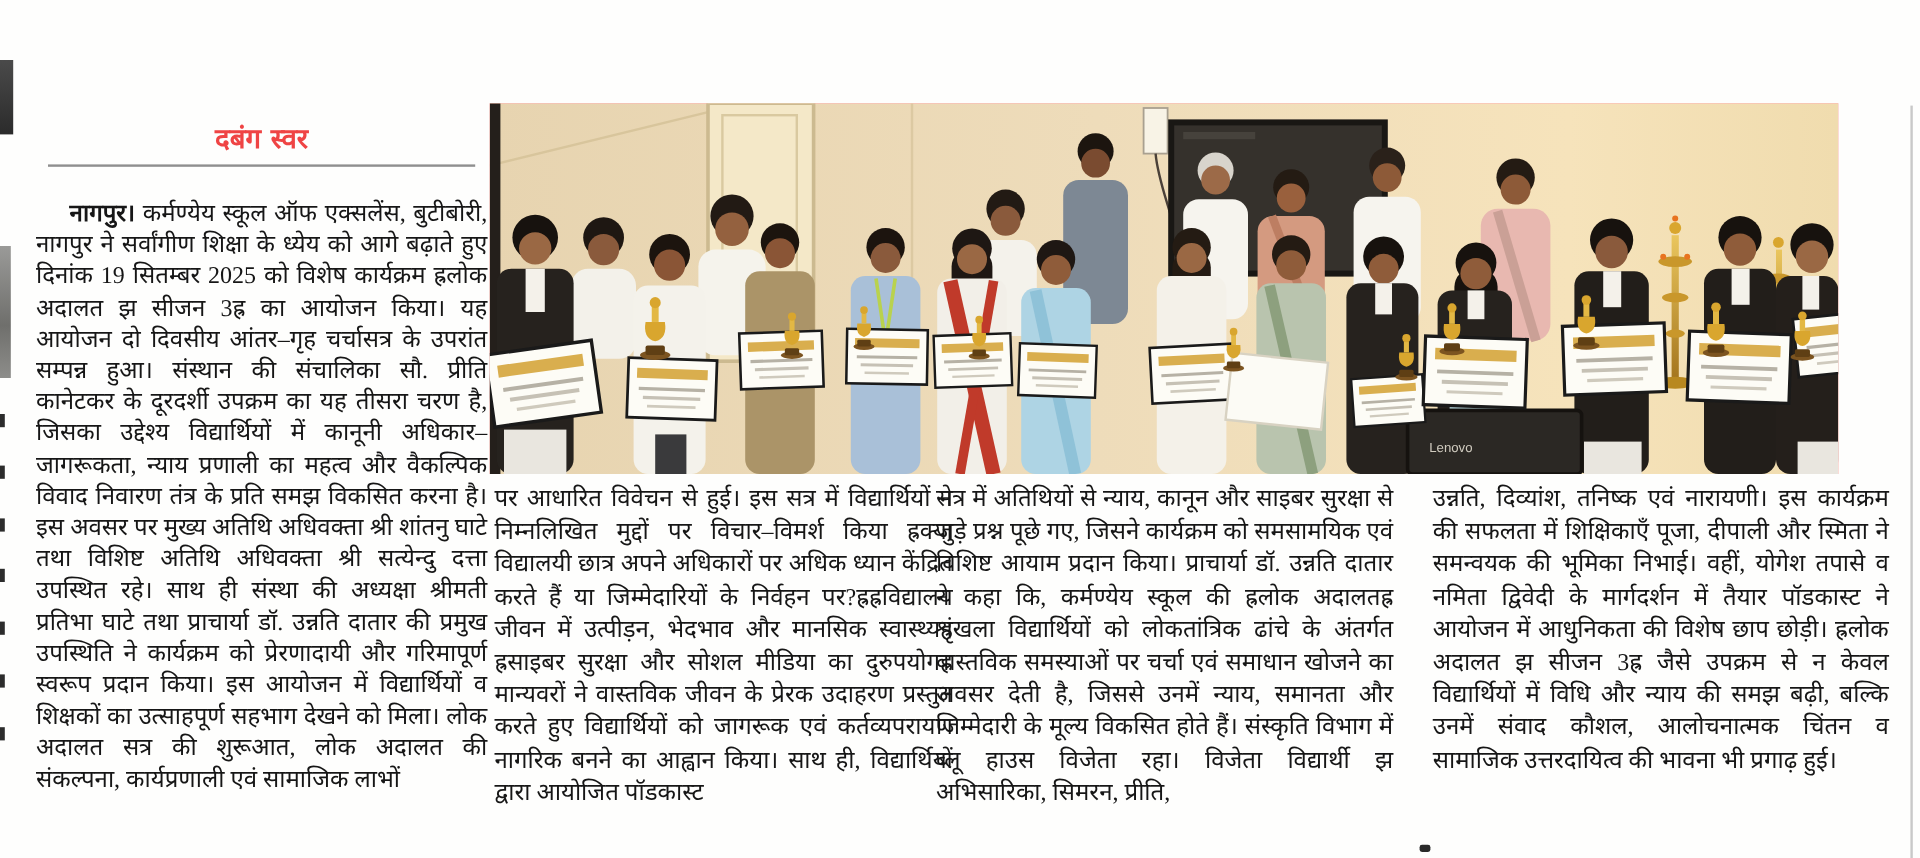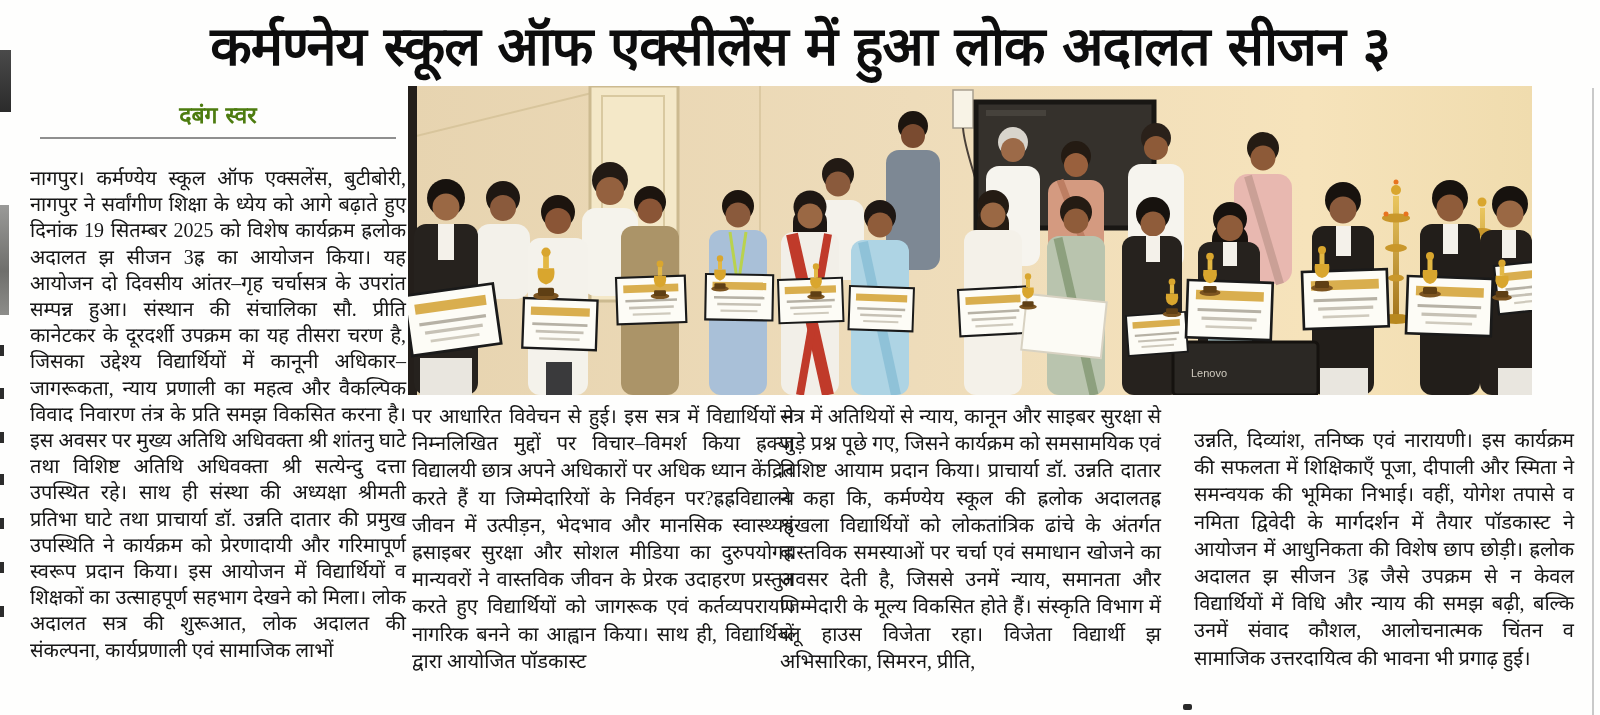--- a/index.html
+++ b/index.html
@@ -9,30 +9,30 @@
   .headline{position:absolute;left:28px;top:8px;width:1544px;height:76px;margin:0;
             font-family:"DejaVu Sans","Liberation Sans",sans-serif;
             font-size:54px;line-height:78px;font-weight:800;color:#0d0d0d;
             text-align:center;white-space:nowrap;letter-spacing:-1px;}
   
   .edge-strip{position:absolute;left:0;top:0;width:14px;height:715px;}
   .frag{position:absolute;left:0;}
   
   .col{position:absolute;}
   .byline{font-family:"DejaVu Sans","Liberation Sans",sans-serif;font-weight:700;
-          font-size:23px;text-align:center;color:#4d7c0f;}
+          font-size:23px;text-align:center;color:#ef4444;}
   .byline-rule{height:2px;background:#8f8f8f;margin:7px 10px 0 10px;}
   .body-text{margin:0;font-size:20px;line-height:26.2px;text-align:justify;color:#161616;}
   .col2 .body-text,.col3 .body-text,.col4 .body-text{font-size:20px;line-height:27.2px;}
-  .lead{font-weight:400;}
+  .lead{font-weight:700;margin-left:28px;}
   .col1{left:30px;top:98px;width:376px;}
   .col1 .body-text{margin-top:26px;}
   .col2{left:412px;top:403px;width:382px;}
   .col3{left:780px;top:403px;width:381px;}
-  .col4{left:1194px;top:403px;width:380px;margin-top:24px;}
+  .col4{left:1194px;top:403px;width:380px;}
   
   .photo{position:absolute;left:408px;top:86px;width:1124px;height:309px;margin:0;
          overflow:hidden;background:#fca5a5;}
   .photo svg{display:block;}
   
   .right-rule{position:absolute;left:1592px;top:88px;width:2px;height:627px;background:#c9c9c9;}
   .bottom-dot{position:absolute;left:1183px;top:704px;width:9px;height:6px;background:#2a2a2a;border-radius:2px;}
 </style>
 </head>
 <body>
@@ -44,21 +44,20 @@
     <div class="frag" style="top:205px;width:9px;height:110px;background:linear-gradient(180deg,#9a9a98,#6f6f6c 60%,#8d8d8a);"></div>
     <div class="frag" style="top:345px;width:4px;height:11px;background:#2c2c2c;"></div>
     <div class="frag" style="top:388px;width:4px;height:11px;background:#2c2c2c;"></div>
     <div class="frag" style="top:432px;width:4px;height:11px;background:#2c2c2c;"></div>
     <div class="frag" style="top:474px;width:4px;height:11px;background:#2c2c2c;"></div>
     <div class="frag" style="top:518px;width:4px;height:11px;background:#2c2c2c;"></div>
     <div class="frag" style="top:562px;width:4px;height:11px;background:#2c2c2c;"></div>
     <div class="frag" style="top:606px;width:4px;height:11px;background:#2c2c2c;"></div>
   </div>
 
-  <h1 class="headline">कर्मण्नेय स्कूल ऑफ एक्सीलेंस में हुआ लोक अदालत सीजन ३</h1>
 
   <div class="col col1">
     <div class="byline">दबंग स्वर</div>
     <div class="byline-rule"></div>
     <p class="body-text"><span class="lead">नागपुर।</span><span> कर्मण्येय स्कूल ऑफ एक्सलेंस, बुटीबोरी, नागपुर ने सर्वांगीण शिक्षा के ध्येय को आगे बढ़ाते हुए दिनांक 19 सितम्बर 2025 को विशेष कार्यक्रम ह्रलोक अदालत झ सीजन 3ह्र का आयोजन किया। यह आयोजन दो दिवसीय आंतर–गृह चर्चासत्र के उपरांत सम्पन्न हुआ। संस्थान की संचालिका सौ. प्रीति कानेटकर के दूरदर्शी उपक्रम का यह तीसरा चरण है, जिसका उद्देश्य विद्यार्थियों में कानूनी अधिकार–जागरूकता, न्याय प्रणाली का महत्व और वैकल्पिक विवाद निवारण तंत्र के प्रति समझ विकसित करना है। इस अवसर पर मुख्य अतिथि अधिवक्ता श्री शांतनु घाटे तथा विशिष्ट अतिथि अधिवक्ता श्री सत्येन्दु दत्ता उपस्थित रहे। साथ ही संस्था की अध्यक्षा श्रीमती प्रतिभा घाटे तथा प्राचार्या डॉ. उन्नति दातार की प्रमुख उपस्थिति ने कार्यक्रम को प्रेरणादायी और गरिमापूर्ण स्वरूप प्रदान किया। इस आयोजन में विद्यार्थियों व शिक्षकों का उत्साहपूर्ण सहभाग देखने को मिला। लोक अदालत सत्र की शुरूआत, लोक अदालत की संकल्पना, कार्यप्रणाली एवं सामाजिक लाभों</span></p>
   </div>
 
   <figure class="photo">
     <svg width="1124" height="309" viewBox="0 0 1124 309">
       <defs>

